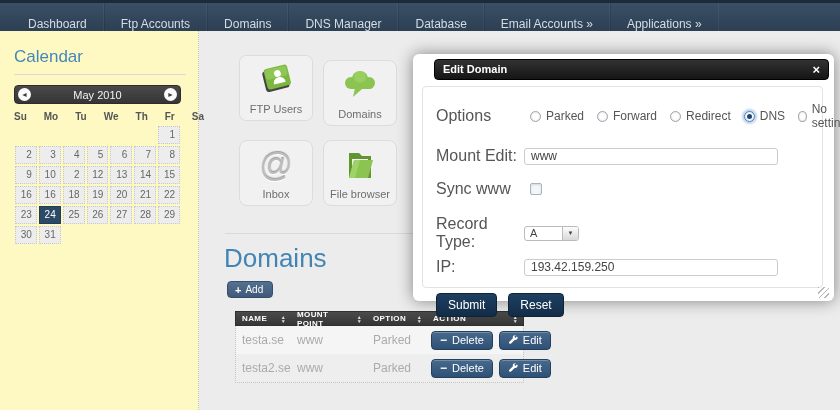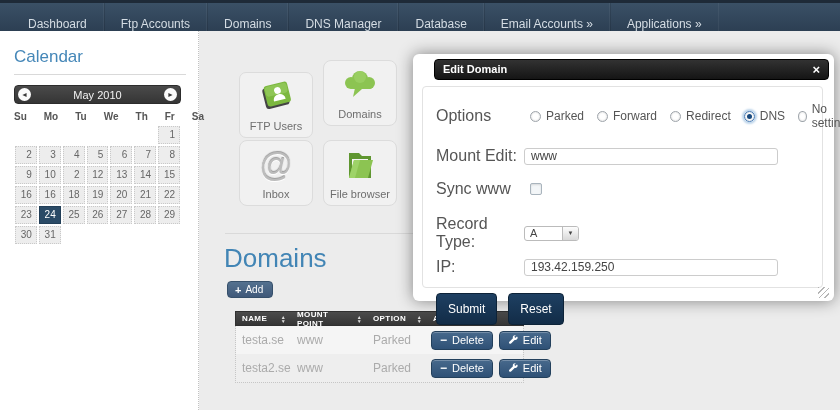--- a/index.html
+++ b/index.html
@@ -10,21 +10,21 @@
   #topnav { position:absolute; top:0; left:0; right:0; height:31px;
     background:linear-gradient(#3a5066,#2c3f53); border-top:3px solid #1e2a38;
     display:flex; padding-left:12px; }
   .nav-item { padding:8px 16px; line-height:27px; font-size:12px; color:#d5dde4;
     border-left:1px solid rgba(0,0,0,0.12); border-right:1px solid rgba(255,255,255,0.05);
     cursor:pointer; white-space:nowrap; }
   .nav-item:first-child { border-left:none; }
 
   
   #sidebar { position:absolute; top:31px; left:0; bottom:0; width:199px;
-    background:#ffffff; border-right:1px dotted #c2c2c2; }
+    background:#fef9c3; border-right:1px dotted #c2c2c2; }
   #cal-title { margin:16px 0 0 14px; font-size:17px; color:#4587b8; }
   #cal-rule { margin:7px 12px 10px 14px; border-top:1px solid #d9d9d9; }
   #calendar { margin-left:14px; width:167px; }
   #cal-header { height:19px; background:linear-gradient(#4a4a4a,#353535); border:1px solid #2c2c2c;
     border-radius:4px; display:flex; align-items:center; padding:0 3px; }
   .cal-nav-btn { width:13px; height:13px; border-radius:50%; background:#fbfbfb;
     color:#3a3a3a; font-size:7px; line-height:13px; text-align:center; cursor:pointer; }
   #cal-month { flex:1; text-align:center; color:#f2f2f2; font-size:11px; }
   #cal-weekdays, .cal-week { display:grid; grid-template-columns:repeat(7,1fr); }
   #cal-weekdays { margin-top:5px;gap:12px; }
@@ -34,21 +34,21 @@
     padding-right:4px; cursor:pointer; }
   .day.empty { background:transparent; border-color:transparent; cursor:default; }
   .day.selected { background:#2a4a66; border:1px solid #213e57; color:#fff; }
 
   
   .tile { position:absolute; width:74px; height:66px; background:#f1f1f1;
     border:1px solid #dcdcdc; border-radius:8px; display:flex; flex-direction:column;
     align-items:center; justify-content:flex-end; padding-bottom:5px; cursor:pointer; }
   .tile .ticon { flex:1; display:flex; align-items:center; justify-content:center; }
   .tile .tlabel { font-size:11px; color:#6e6e6e; }
-  #tile-ftp   { left:239px; top:72px;border-radius:7px; }
+  #tile-ftp   { left:239px; top:55px;border-radius:7px; }
   #tile-dom   { left:323px; top:60px; }
   #tile-inbox { left:239px; top:140px; }
   #tile-files { left:323px; top:140px; }
   .at-glyph { font-size:33px; color:#bcbcbc; text-shadow:0 1px 0 #fff, 0 -1px 1px #9a9a9a; }
 
   
   #content-rule { position:absolute; left:225px; top:233px; width:400px; border-top:1px solid #d9d9d9; }
   #domains-title { position:absolute; left:224px; top:243px; font-size:26px; color:#4285b5; }
   #add-btn { position:absolute; left:227px; top:281px; height:17px; padding:0 9px 0 7px;
     background:linear-gradient(#54718f,#40597a); border:1px solid #36506b; border-radius:4px;
@@ -94,21 +94,21 @@
   .radio.selected::after { content:""; position:absolute; inset:2px; border-radius:50%; background:#18497e; }
   .tinput { height:17px; border:1px solid #ccc; border-radius:3px; font-size:12px;
     color:#444; padding:0 6px; width:254px; font-family:"Liberation Sans",sans-serif; }
   .checkbox { width:12px; height:12px; border:1px solid #a9b4bd; border-radius:2px;
     background:#f3f6f8; box-shadow:inset 0 1px 2px rgba(0,0,0,.12); cursor:pointer; }
   #record-select { display:inline-flex; width:55px; height:15px; border:1px solid #bbb;
     border-radius:3px; overflow:hidden; cursor:pointer; background:#fff; }
   #record-select .sel-val { flex:1; font-size:11px; color:#444; padding-left:5px; line-height:13px; }
   #record-select .sel-btn { width:16px; background:linear-gradient(#fdfdfd,#d8d8d8);
     border-left:1px solid #bbb; font-size:6px; color:#444; text-align:center; line-height:13px; }
-  .mbtn { height:32px; padding:0 11px; background:linear-gradient(#1e4062,#122c47);
+  .mbtn { height:24px; padding:0 11px; background:linear-gradient(#1e4062,#122c47);
     border:1px solid #0d2338; border-radius:4px; color:#fff; font-size:12px; cursor:pointer;
     font-family:"Liberation Sans",sans-serif; }
   #modal-buttons { display:flex; gap:11px; margin-top:17px; }
   #resize-handle { position:absolute; right:5px; bottom:3px; width:11px; height:11px;
     background:repeating-linear-gradient(135deg,#b5b5b5 0 1px,transparent 1px 4px); cursor:nwse-resize; }
   
   #row-options { margin-top:3px; }
   #row-mount   { margin-top:17px; }
   #row-sync    { margin-top:15px; }
   #row-record  { margin-top:17px; }

